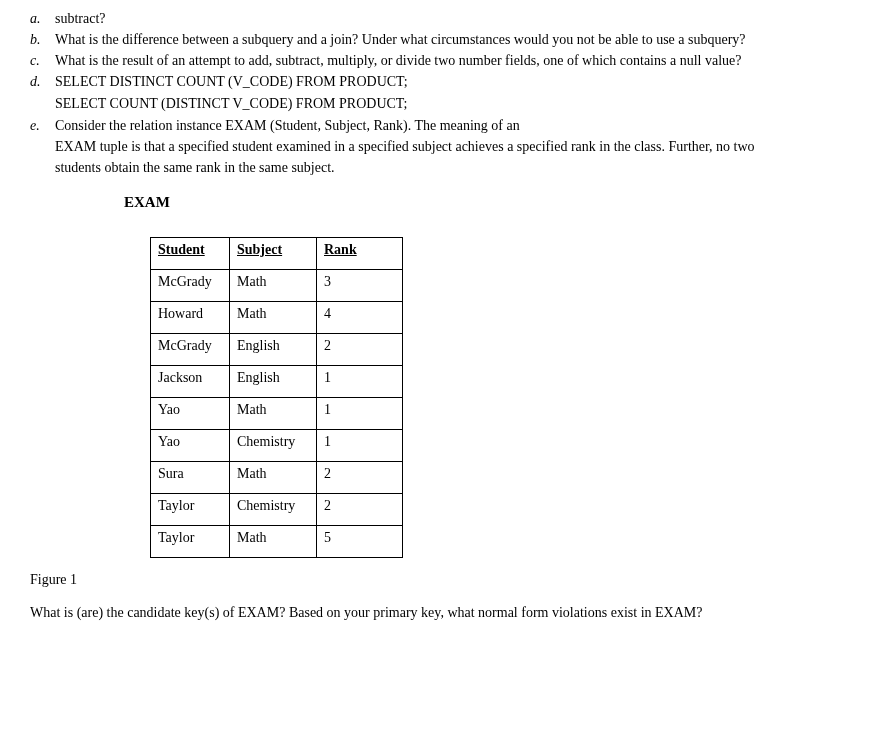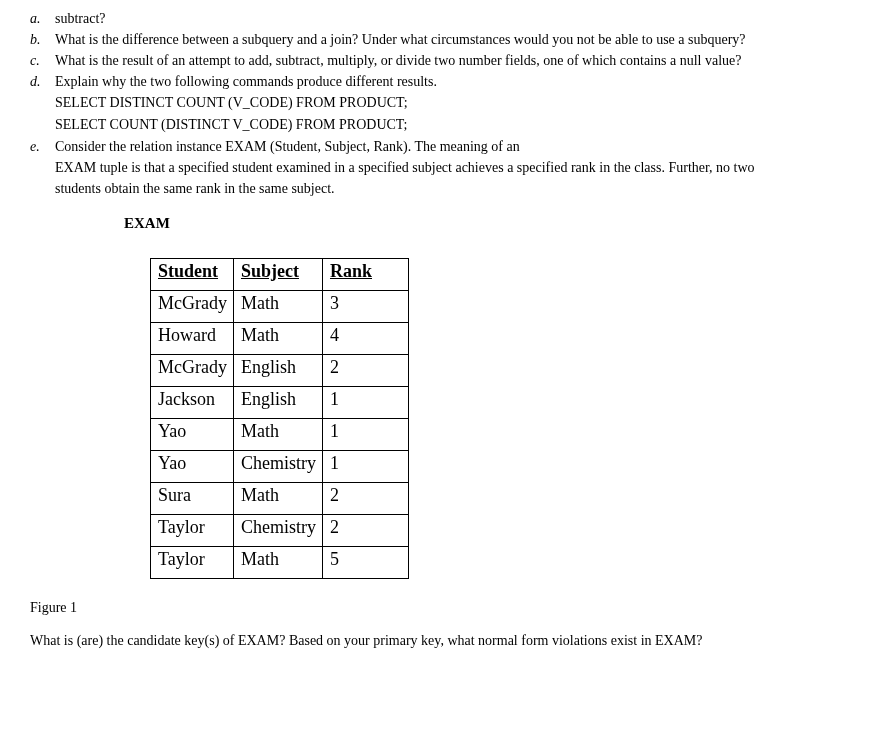--- a/index.html
+++ b/index.html
@@ -47,36 +47,36 @@
     table-layout: fixed;
   }
   table.exam-table th,
   table.exam-table td {
     border: 1px solid #000000;
     height: 32px;
     box-sizing: border-box;
     vertical-align: top;
     padding: 3px 6px 4px 7px;
     text-align: left;
-    font-size: 18px;
+    font-size: 14px;
     line-height: 18px;
     overflow: hidden;
   }
   table.exam-table th {
     font-weight: bold;
   }
   table.exam-table th span {
     text-decoration: underline;
   }
   .col-student { width: 79px; }
   .col-subject { width: 87px; }
   .col-rank    { width: 86px; }
   .figure-caption {
     line-height: 21px;
-    margin-top: 18px;
+    margin-top: 11px;
   }
   .final-question {
     line-height: 21px;
     margin-top: 12px;
     white-space: nowrap;
   }
 </style>
 </head>
 <body>
 
@@ -99,21 +99,20 @@
   <div class="q-item">
     <span class="q-letter">c.</span>
     <div class="q-body">
       <div class="q-line">What is the result of an attempt to add, subtract, multiply, or divide two number fields, one of which contains a null value?</div>
     </div>
   </div>
 
   <div class="q-item">
     <span class="q-letter">d.</span>
     <div class="q-body">
-      <div class="q-line">Explain why the two following commands produce different results.</div>
       <div class="sql-line">SELECT DISTINCT COUNT (V_CODE) FROM PRODUCT;</div>
       <div class="sql-line">SELECT COUNT (DISTINCT V_CODE) FROM PRODUCT;</div>
     </div>
   </div>
 
   <div class="q-item">
     <span class="q-letter">e.</span>
     <div class="q-body">
       <div class="q-line">Consider the relation instance EXAM (Student, Subject, Rank). The meaning of an</div>
       <div class="q-line">EXAM tuple is that a specified student examined in a specified subject achieves a specified rank in the class. Further, no two</div>

